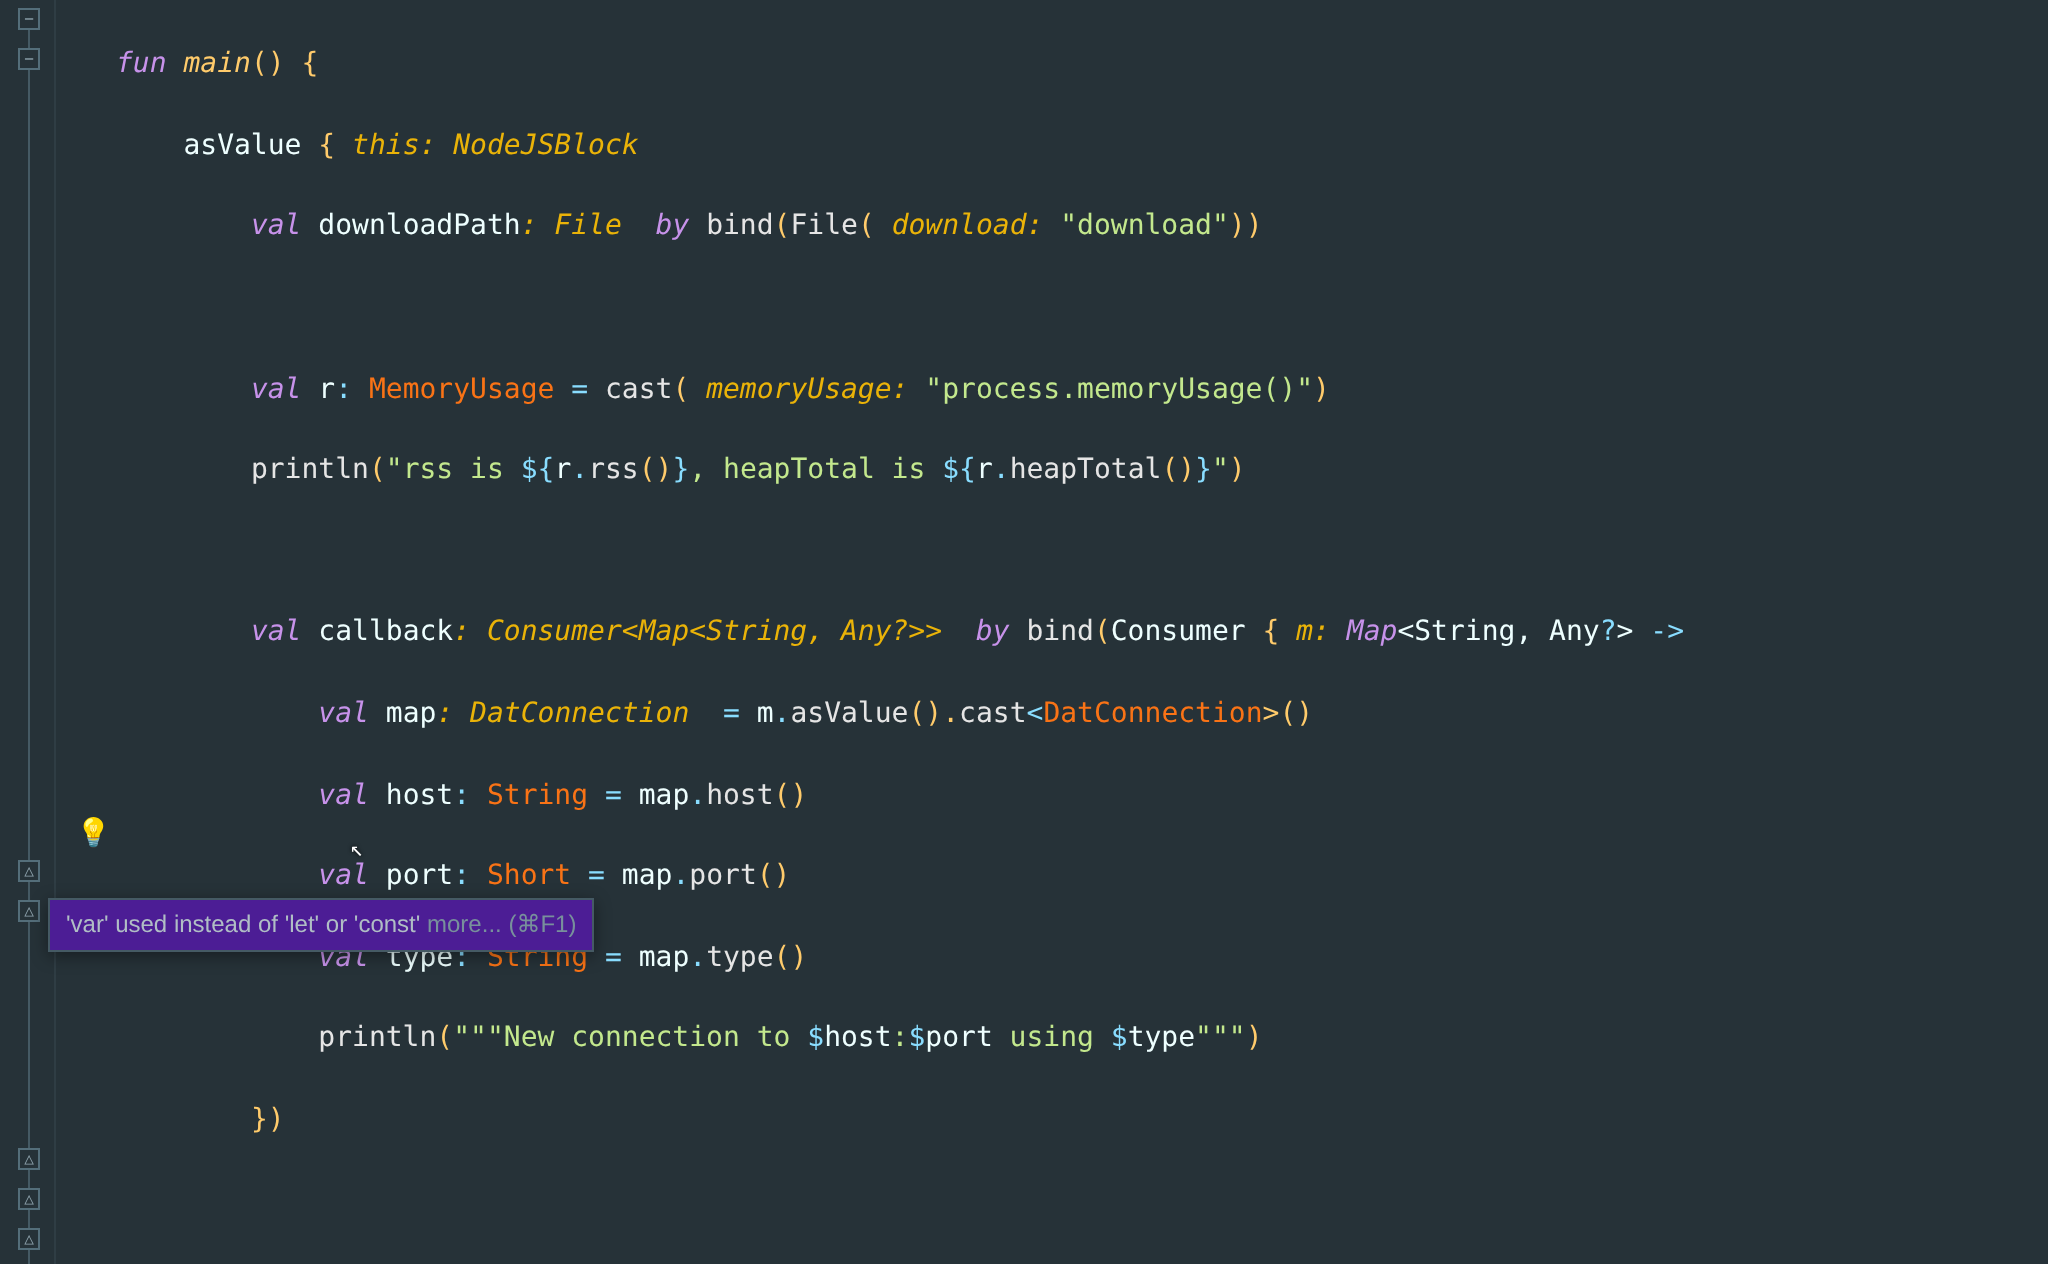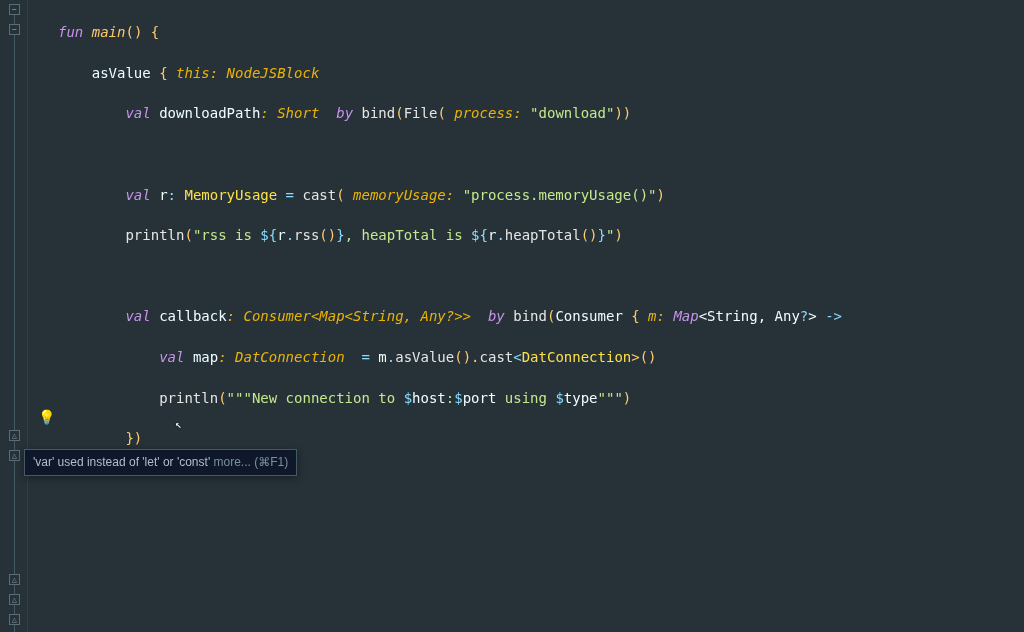--- a/index.html
+++ b/index.html
@@ -60,34 +60,34 @@
       position: relative;
     }
     .code-line {
       height: 20.3px;
     }
     .kw { color: #C792EA; font-style: italic; }
     .fn { color: #e5e5e5; }
     .fn-name { color: #FFCB6B; font-style: italic; }
     .str { color: #C3E88D; }
     .param { color: #eab308; font-style: italic; }
-    .type { color: #fde047; }
+    .type { color: #f97316; }
     .ident { color: #EEFFFF; }
     .op { color: #89DDFF; }
     .punc { color: #FFCB6B; }
     .brace { color: #FFCB6B; }
     .cursor-arrow {
       position: absolute;
       font-size: 11px;
       color: #000;
       z-index: 10;
     }
     .tooltip {
       position: absolute;
-      background: #0f172a;
+      background: #4c1d95;
       border: 1px solid #455A64;
       color: #B0BEC5;
       font-size: 12px;
       padding: 4px 8px;
       z-index: 20;
       font-family: -apple-system, sans-serif;
       box-shadow: 0 2px 8px rgba(0,0,0,0.4);
     }
     .tooltip .more { color: #78909C; }
   </style>
@@ -104,27 +104,30 @@
     <div class="fold-marker" style="top:574px;">△</div>
     <div class="fold-marker" style="top:594px;">△</div>
     <div class="fold-marker" style="top:614px;">△</div>
   </div>
 
   <span class="bulb-icon" style="top:407px;">💡</span>
 
   <div class="code">
 <div class="code-line"><span class="kw">fun</span> <span class="fn-name">main</span><span class="punc">()</span> <span class="brace">{</span></div>
 <div class="code-line">    <span class="ident">asValue</span> <span class="brace">{</span><span class="param"> this: NodeJSBlock</span></div>
-<div class="code-line">        <span class="kw">val</span> <span class="ident">downloadPath</span><span class="param">: Short </span> <span class="kw">by</span> <span class="fn">bind</span><span class="punc">(</span><span class="fn">File</span><span class="punc">(</span><span class="param"> process: </span><span class="str">"download"</span><span class="punc">))</span></div>
+<div class="code-line">        <span class="kw">val</span> <span class="ident">downloadPath</span><span class="param">: File </span> <span class="kw">by</span> <span class="fn">bind</span><span class="punc">(</span><span class="fn">File</span><span class="punc">(</span><span class="param"> download: </span><span class="str">"download"</span><span class="punc">))</span></div>
 <div class="code-line"></div>
 <div class="code-line">        <span class="kw">val</span> <span class="ident">r</span><span class="op">: </span><span class="type">MemoryUsage</span><span class="op"> = </span><span class="fn">cast</span><span class="punc">(</span><span class="param"> memoryUsage: </span><span class="str">"process.memoryUsage()"</span><span class="punc">)</span></div>
 <div class="code-line">        <span class="fn">println</span><span class="punc">(</span><span class="str">"rss is </span><span class="op">${</span><span class="ident">r</span><span class="op">.</span><span class="fn">rss</span><span class="punc">()</span><span class="op">}</span><span class="str">, heapTotal is </span><span class="op">${</span><span class="ident">r</span><span class="op">.</span><span class="fn">heapTotal</span><span class="punc">()</span><span class="op">}</span><span class="str">"</span><span class="punc">)</span></div>
 <div class="code-line"></div>
 <div class="code-line">        <span class="kw">val</span> <span class="ident">callback</span><span class="param">: Consumer&lt;Map&lt;String, Any?&gt;&gt; </span> <span class="kw">by</span> <span class="fn">bind</span><span class="punc">(</span><span class="ident">Consumer</span><span class="brace"> {</span><span class="param"> m: </span><span class="kw">Map</span><span class="ident">&lt;String, Any</span><span class="op">?</span><span class="ident">&gt; </span><span class="op">-&gt;</span></div>
 <div class="code-line">            <span class="kw">val</span> <span class="ident">map</span><span class="param">: DatConnection </span><span class="op"> = </span><span class="ident">m</span><span class="op">.</span><span class="fn">asValue</span><span class="punc">().</span><span class="fn">cast</span><span class="op">&lt;</span><span class="type">DatConnection</span><span class="punc">&gt;()</span></div>
+<div class="code-line">            <span class="kw">val</span> <span class="ident">host</span><span class="op">: </span><span class="type">String</span><span class="op"> = </span><span class="ident">map</span><span class="op">.</span><span class="fn">host</span><span class="punc">()</span></div>
+<div class="code-line">            <span class="kw">val</span> <span class="ident">port</span><span class="op">: </span><span class="type">Short</span><span class="op"> = </span><span class="ident">map</span><span class="op">.</span><span class="fn">port</span><span class="punc">()</span></div>
+<div class="code-line">            <span class="kw">val</span> <span class="ident">type</span><span class="op">: </span><span class="type">String</span><span class="op"> = </span><span class="ident">map</span><span class="op">.</span><span class="fn">type</span><span class="punc">()</span></div>
 <div class="code-line">            <span class="fn">println</span><span class="punc">(</span><span class="str">"""New connection to </span><span class="op">$</span><span class="ident">host</span><span class="str">:</span><span class="op">$</span><span class="ident">port</span><span class="str"> using </span><span class="op">$</span><span class="ident">type</span><span class="str">"""</span><span class="punc">)</span></div>
 <div class="code-line">        <span class="brace">})</span></div>
 <div class="code-line"></div>
 
 
 
 
 
 
 

